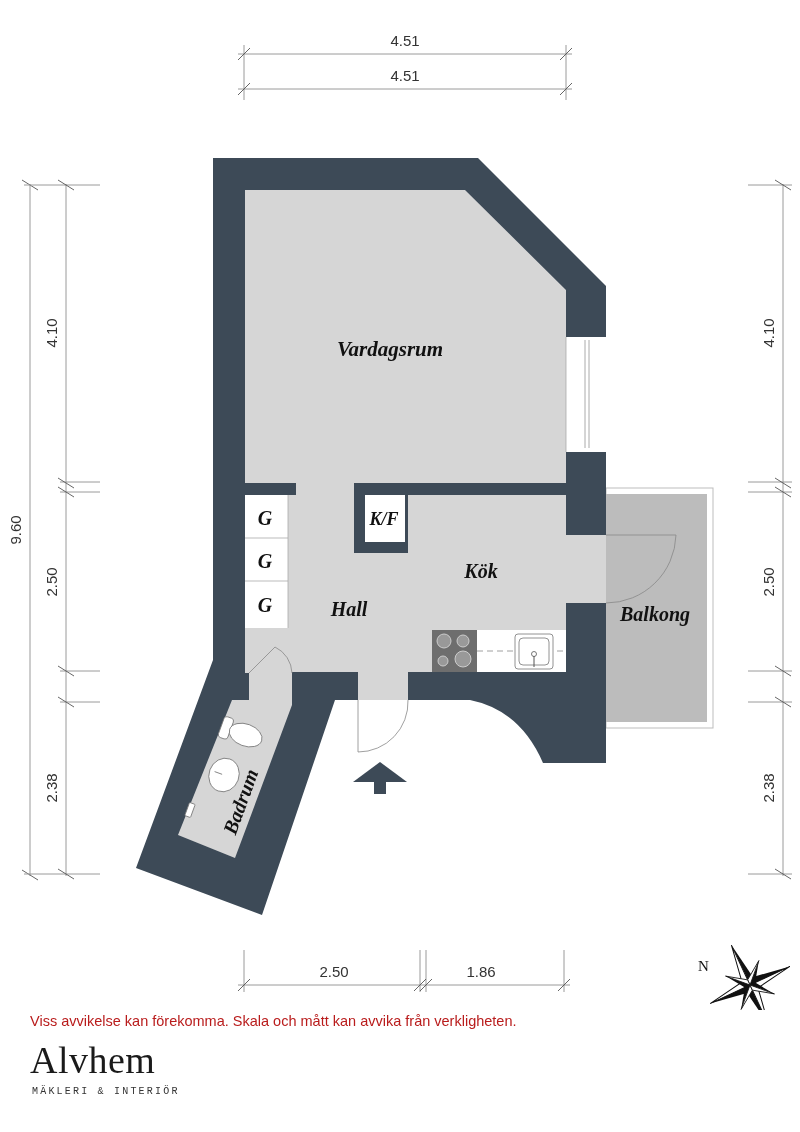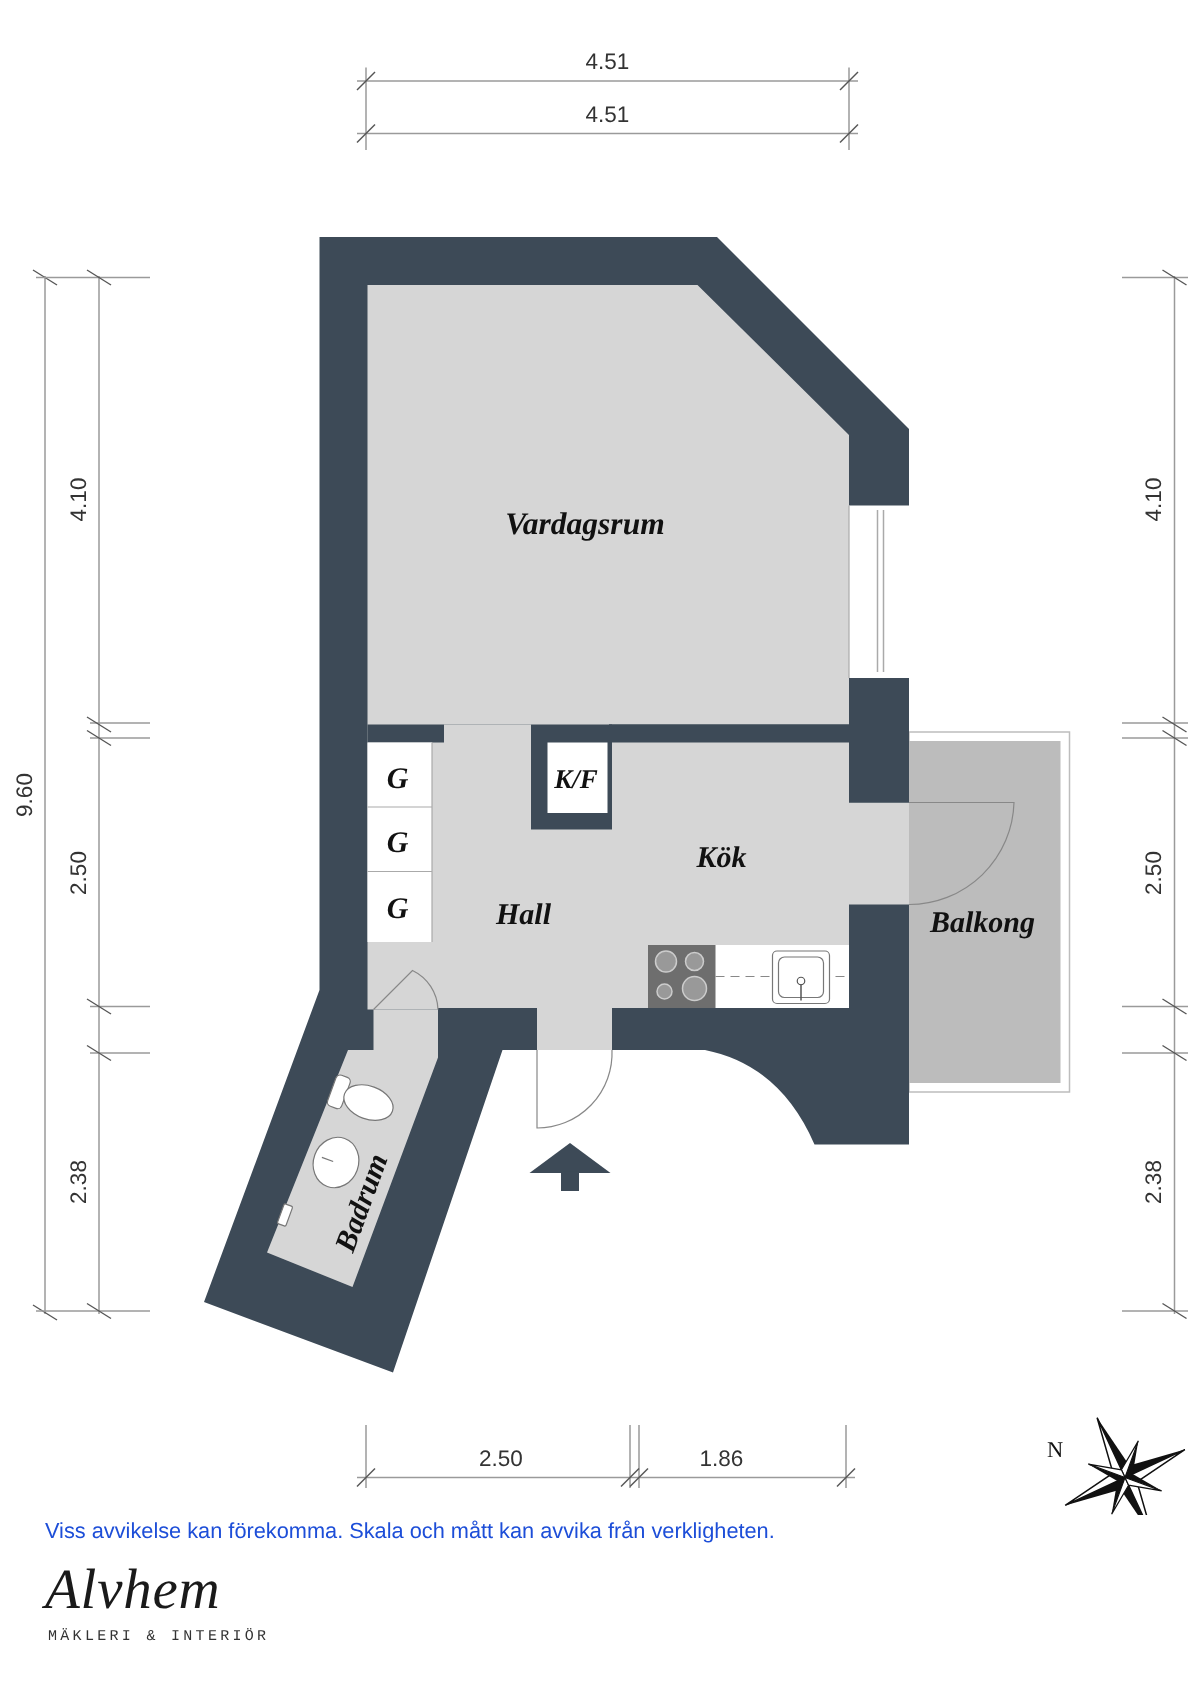--- a/index.html
+++ b/index.html
@@ -4,25 +4,25 @@
 <style>
   html, body { margin: 0; padding: 0; background: #ffffff; }
   body { width: 800px; height: 1132px; position: relative; overflow: hidden; }
   #plan { position: absolute; left: 0; top: 0; }
   .dim-text { font-family: "Liberation Sans", sans-serif; font-size: 15px; fill: #333; }
   .room-label { font-family: "Liberation Serif", serif; font-style: italic; font-weight: bold; fill: #111; }
   .dimline { stroke: #9a9a9a; stroke-width: 1; fill: none; }
   .tick { stroke: #555; stroke-width: 0.9; }
   .disclaimer {
     position: absolute; left: 30px; top: 1013px;
-    font-family: "Liberation Sans", sans-serif; font-size: 14.5px; color: #1d4ed8;
+    font-family: "Liberation Sans", sans-serif; font-size: 14.5px; color: #b91c1c;
   }
   .logo-script {
     position: absolute; left: 30px; top: 1038px;
-    font-family: "Liberation Serif", serif; font-style: italic; font-size: 38px; color: #1a1a1a;
+    font-family: "Liberation Serif", serif; font-size: 38px; color: #1a1a1a;
     letter-spacing: 0.5px;
   }
   .logo-sub {
     position: absolute; left: 32px; top: 1086px;
     font-family: Liberation Mono, monospace; font-size: 10px; letter-spacing: 2.2px; color: #333;
   }
 </style>
 </head>
 <body>
 

